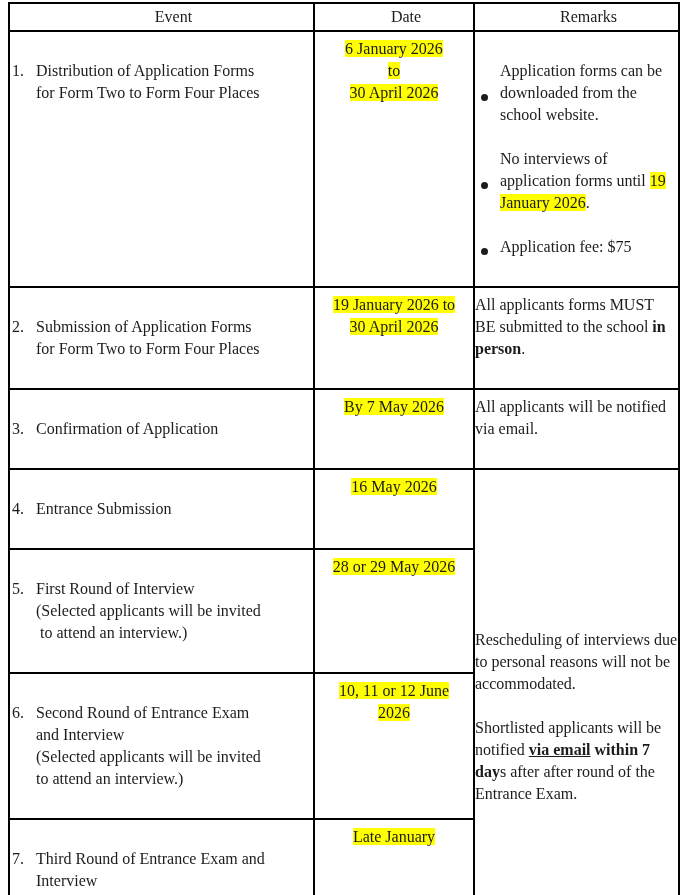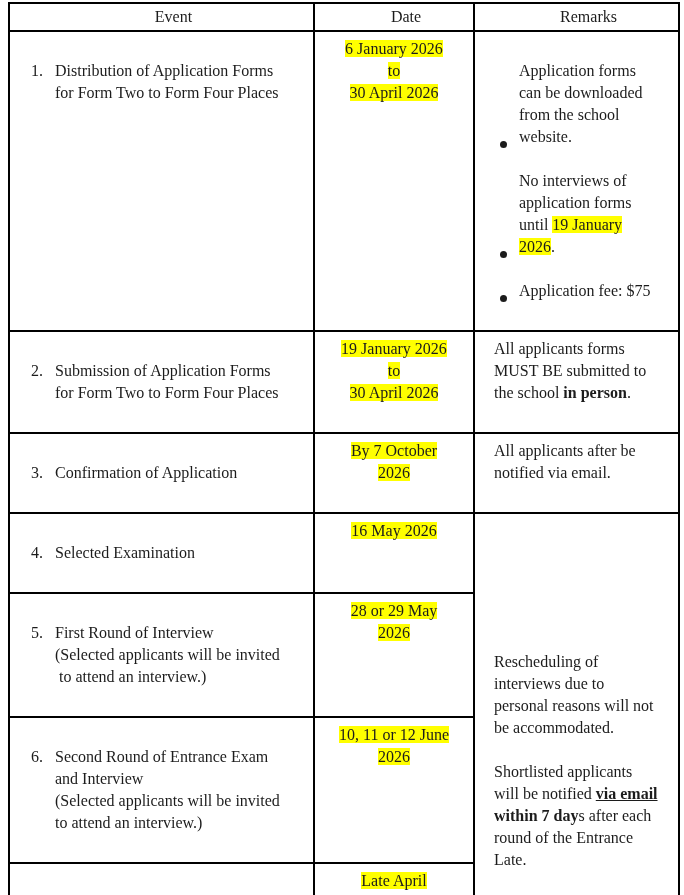--- a/index.html
+++ b/index.html
@@ -16,21 +16,21 @@
     font-size:17.5px; font-weight:bold; line-height:23px;
     margin:0 0 1px 0; white-space:pre;
   }
 
   table.schedule{
     border-collapse:collapse; table-layout:fixed;
     width:670px; margin:0;
   }
   td,th{
     border:2px solid var(--border);
-    vertical-align:top; padding:6px 19px;
+    vertical-align:top; padding:6px 0;
     white-space:pre-line; overflow:hidden;
   }
   th{
     font-weight:normal; text-align:center; vertical-align:middle;
     padding:2px 4px; white-space:normal;
   }
   col.c-event{ width:305px; } col.c-date{ width:160px; } col.c-remarks{ width:205px; }
 
   tr.rh-hd  td, tr.rh-hd  th{ height:18px;padding-left:28px; }
   tr.rh-1  > td{ height:164px; }
@@ -41,21 +41,21 @@
   tr.rh-6  > td{ height:125px; }
   tr.rh-7  > td{ height:119px; }
 
   .event-inner{ display:flex; align-items:flex-start; }
   .num{ flex:0 0 26px; padding-left:2px; white-space:nowrap; }
   .event-text{ flex:1 1 auto; }
 
   td.date-cell{ text-align:center; }
   td.remarks-merged{ vertical-align:middle; }
 
-  .bullet-item{ display:flex; align-items:flex-end; margin:0 0 0 6px; }
+  .bullet-item{ display:flex; align-items:center; margin:0 0 0 6px; }
   .bullet{ flex:0 0 7px; width:7px; height:7px; border-radius:50%;
            background:var(--ink); margin:8px 12px 0 0; }
   .bullet-text{ flex:1 1 auto; }
 
   .b{ font-weight:bold; }
   .u{ text-decoration:underline; }
   .hl{ background:var(--hl); }
 </style>
 </head>
 <body>
@@ -117,35 +117,35 @@
       <td><span>All applicants forms MUST BE submitted to the school </span><span class="b">in person</span><span>.</span></td>
     </tr>
 
     <tr class="rh-3">
       <td>
         <div class="event-inner">
           <span class="num">3.</span>
           <div class="event-text"><span>Confirmation of Application</span></div>
         </div>
       </td>
-      <td class="date-cell"><span class="hl">By 7 October 2026</span></td>
-      <td><span>All applicants after be notified via email.</span></td>
+      <td class="date-cell"><span class="hl">By 7 May 2026</span></td>
+      <td><span>All applicants will be notified via email.</span></td>
     </tr>
 
     <tr class="rh-4">
       <td>
         <div class="event-inner">
           <span class="num">4.</span>
-          <div class="event-text"><span>Selected Examination</span></div>
+          <div class="event-text"><span>Entrance Submission</span></div>
         </div>
       </td>
       <td class="date-cell"><span class="hl">16 May 2026</span></td>
       <td class="remarks-merged" rowspan="4"><span>Rescheduling of interviews due to personal reasons will not be accommodated.
 
-Shortlisted applicants will be notified </span><span class="b u">via email</span><span> </span><span class="b">within 7 day</span><span>s after each round of the Entrance Late.</span></td>
+Shortlisted applicants will be notified </span><span class="b u">via email</span><span> </span><span class="b">within 7 day</span><span>s after after round of the Entrance Exam.</span></td>
     </tr>
 
     <tr class="rh-5">
       <td>
         <div class="event-inner">
           <span class="num">5.</span>
           <div class="event-text"><span>First Round of Interview
 (Selected applicants will be invited
 &nbsp;to attend an interview.)</span></div>
         </div>
@@ -170,18 +170,18 @@
     <tr class="rh-7">
       <td>
         <div class="event-inner">
           <span class="num">7.</span>
           <div class="event-text"><span>Third Round of Entrance Exam and
 Interview
 (Selected applicants will be invited
 to attend an interview.)</span></div>
         </div>
       </td>
-      <td class="date-cell"><span class="hl">Late April</span></td>
+      <td class="date-cell"><span class="hl">Late January</span></td>
     </tr>
 
   </tbody>
     </table>
 </div>
 
 </body></html>

